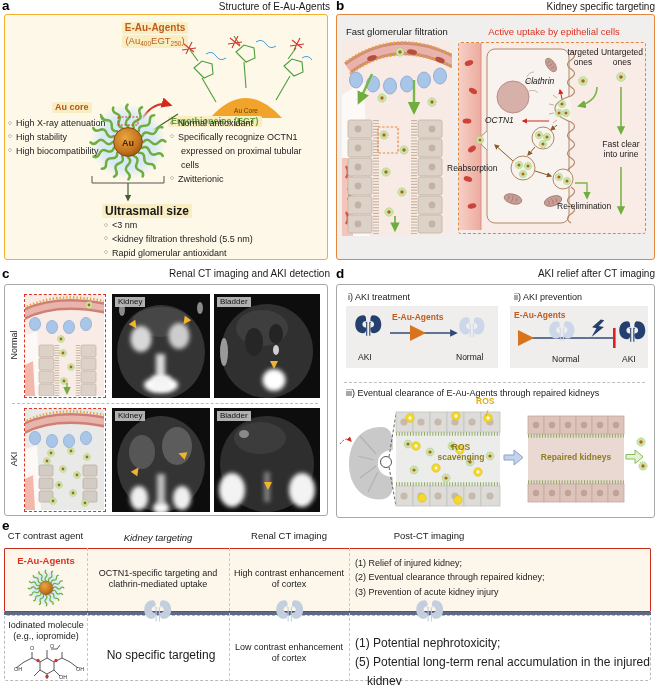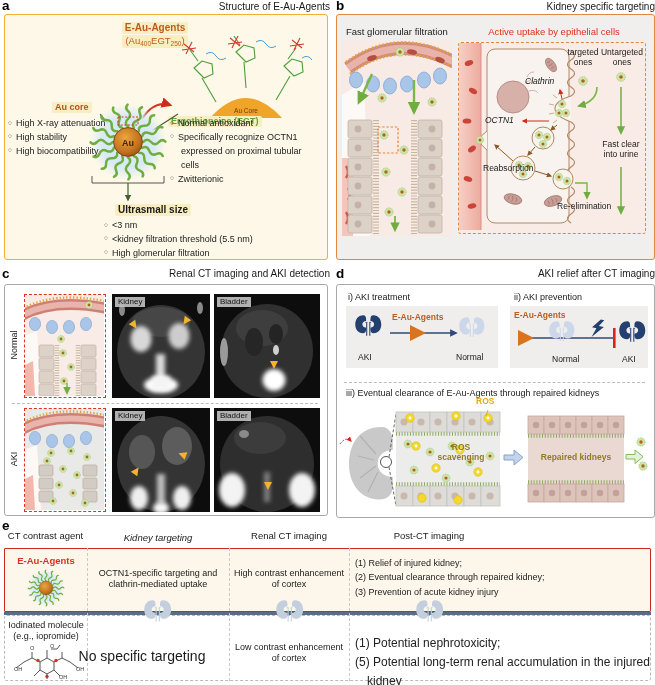--- a/index.html
+++ b/index.html
@@ -162,25 +162,25 @@
     <ul class="bullets abs" style="left:170px;top:117px;width:152px;" data-name="egt-properties">
       <li>Normal antioxidant</li>
       <li>Specifically recognize OCTN1 expressed on proximal tubular cells</li>
       <li>Zwitterionic</li>
     </ul>
 
     <svg class="abs" style="left:90px;top:176px;" width="76" height="30" data-name="size-bracket-arrow">
       <path d="M2,0 V7 H74 V0" fill="none" stroke="#555" stroke-width="1"></path>
       <path d="M38,7 V24" fill="none" stroke="#3f5f2f" stroke-width="1.2" marker-end="url(#mdg)"></path>
     </svg>
-    <div class="lbl ctr" style="left:95px;top:204px;width:116px;font-size:10px;font-weight:bold;" data-name="ultrasmall-size-label"><span class="hl">Ultrasmall size</span></div>
+    <div class="lbl ctr" style="left:89px;top:204px;width:116px;font-size:12px;font-weight:bold;" data-name="ultrasmall-size-label"><span class="hl">Ultrasmall size</span></div>
     <ul class="bullets abs" style="left:104px;top:219px;width:212px;" data-name="size-properties">
       <li>&lt;3 nm</li>
       <li>&lt;kidney filtration threshold (5.5 nm)</li>
-      <li>High glomerular filtration</li>
+      <li>Rapid glomerular antioxidant</li>
     </ul>
   </section>
 
   <section class="sec" style="left:334px;top:0;width:321px;height:260px;" data-name="panel-b">
     <div class="plabel" style="left:2px;top:-2px;" data-name="panel-b-label">b</div>
     <div class="ptitle" style="top:1px;" data-name="panel-b-title">Kidney specific targeting</div>
     <div class="pbox" style="left:2px;top:14px;width:317px;height:244px;border:1.6px solid #e2873d;background:#f0efed;" data-name="panel-b-box"></div>
 
     <div class="lbl" style="left:12px;top:26px;font-size:9.5px;" data-name="filtration-caption">Fast glomerular filtration</div>
     <div class="lbl ctr" style="left:130px;top:26px;width:180px;font-size:9.5px;color:#e0301e;" data-name="uptake-caption">Active uptake by epithelial cells</div>
@@ -303,21 +303,21 @@
         <path d="M138,44 Q138,58 120,63" stroke="#7ab648" stroke-width="1.6" fill="none" marker-end="url(#mg)"></path>
         <path d="M162,44 V90" stroke="#7ab648" stroke-width="1.6" fill="none" marker-end="url(#mg)"></path>
         <path d="M162,124 V170" stroke="#7ab648" stroke-width="1.6" fill="none" marker-end="url(#mg)"></path>
         <path d="M116,140 H128 V155" stroke="#7ab648" stroke-width="1.4" fill="none" marker-end="url(#mg)"></path>
       </svg>
       <div class="lbl it" style="left:66px;top:33px;" data-name="clathrin-label">Clathrin</div>
       <div class="lbl it" style="left:26px;top:72px;" data-name="octn1-label">OCTN1</div>
       <div class="lbl ctr" style="left:102px;top:4px;width:44px;" data-name="targeted-label">targeted ones</div>
       <div class="lbl ctr" style="left:140px;top:4px;width:46px;" data-name="untargeted-label">Untargeted ones</div>
       <div class="lbl ctr" style="left:136px;top:96px;width:52px;" data-name="fast-clear-label">Fast clear into urine</div>
-      <div class="lbl" style="left:-12px;top:120px;margin-left:36px;" data-name="reabsorption-label">Reabsorption</div>
+      <div class="lbl" style="left:-12px;top:120px;" data-name="reabsorption-label">Reabsorption</div>
       <div class="lbl" style="left:98px;top:158px;" data-name="re-elimination-label">Re-elimination</div>
     </div>
   </section>
 
   <section class="sec" style="left:0;top:266px;width:330px;height:252px;" data-name="panel-c">
     <div class="plabel" style="left:2px;top:0;" data-name="panel-c-label">c</div>
     <div class="ptitle" style="top:2px;margin-left:16px;" data-name="panel-c-title">Renal CT imaging and AKI detection</div>
     <div class="pbox" style="left:4px;top:18px;width:322px;height:230px;border:1.2px solid #a8a8a8;background:#fff;" data-name="panel-c-box"></div>
 
     <div class="rot" style="left:-11px;top:74px;" data-name="row-normal-label">Normal</div>
@@ -654,21 +654,21 @@
         <circle cx="41" cy="32.5" r="1.7"></circle>
           <circle cx="32" cy="16.5" r="1.7"></circle>
           <circle cx="50" cy="16.5" r="1.7"></circle>
       </g>
       <text x="8" y="27" font-size="5.5" fill="#333" data-name="atom-label">OH</text>
       <text x="70" y="27" font-size="5.5" fill="#333" data-name="atom-label">OH</text>
       <text x="53" y="35" font-size="5.5" fill="#333" data-name="atom-label">OH</text>
       <text x="44" y="4" font-size="5.5" fill="#333" data-name="atom-label">O</text>
       <text x="24" y="6" font-size="5.5" fill="#333" data-name="atom-label">O</text>
     </svg>
-    <div class="lbl ctr" style="left:76px;top:130px;width:132px;font-size:14px;" data-name="row2-targeting-cell">No specific targeting</div>
+    <div class="lbl ctr" style="left:95px;top:130px;width:132px;font-size:12px;" data-name="row2-targeting-cell">No specific targeting</div>
     <div class="lbl ctr" style="left:233px;top:124px;width:112px;font-size:9px;" data-name="row2-imaging-cell">Low contrast enhancement of cortex</div>
     <ul class="bullets abs" style="left:355px;top:116px;width:296px;font-size:12px;line-height:1.6;" data-name="row2-post-ct-list">
       <li style="padding-left:12px;text-indent:-12px;">(1) Potential nephrotoxicity;</li>
       <li style="padding-left:12px;text-indent:-12px;">(5) Potential long-term renal accumulation in the injured kidney</li>
     </ul>
   </section>
 
 </div>
 
 </body></html>

